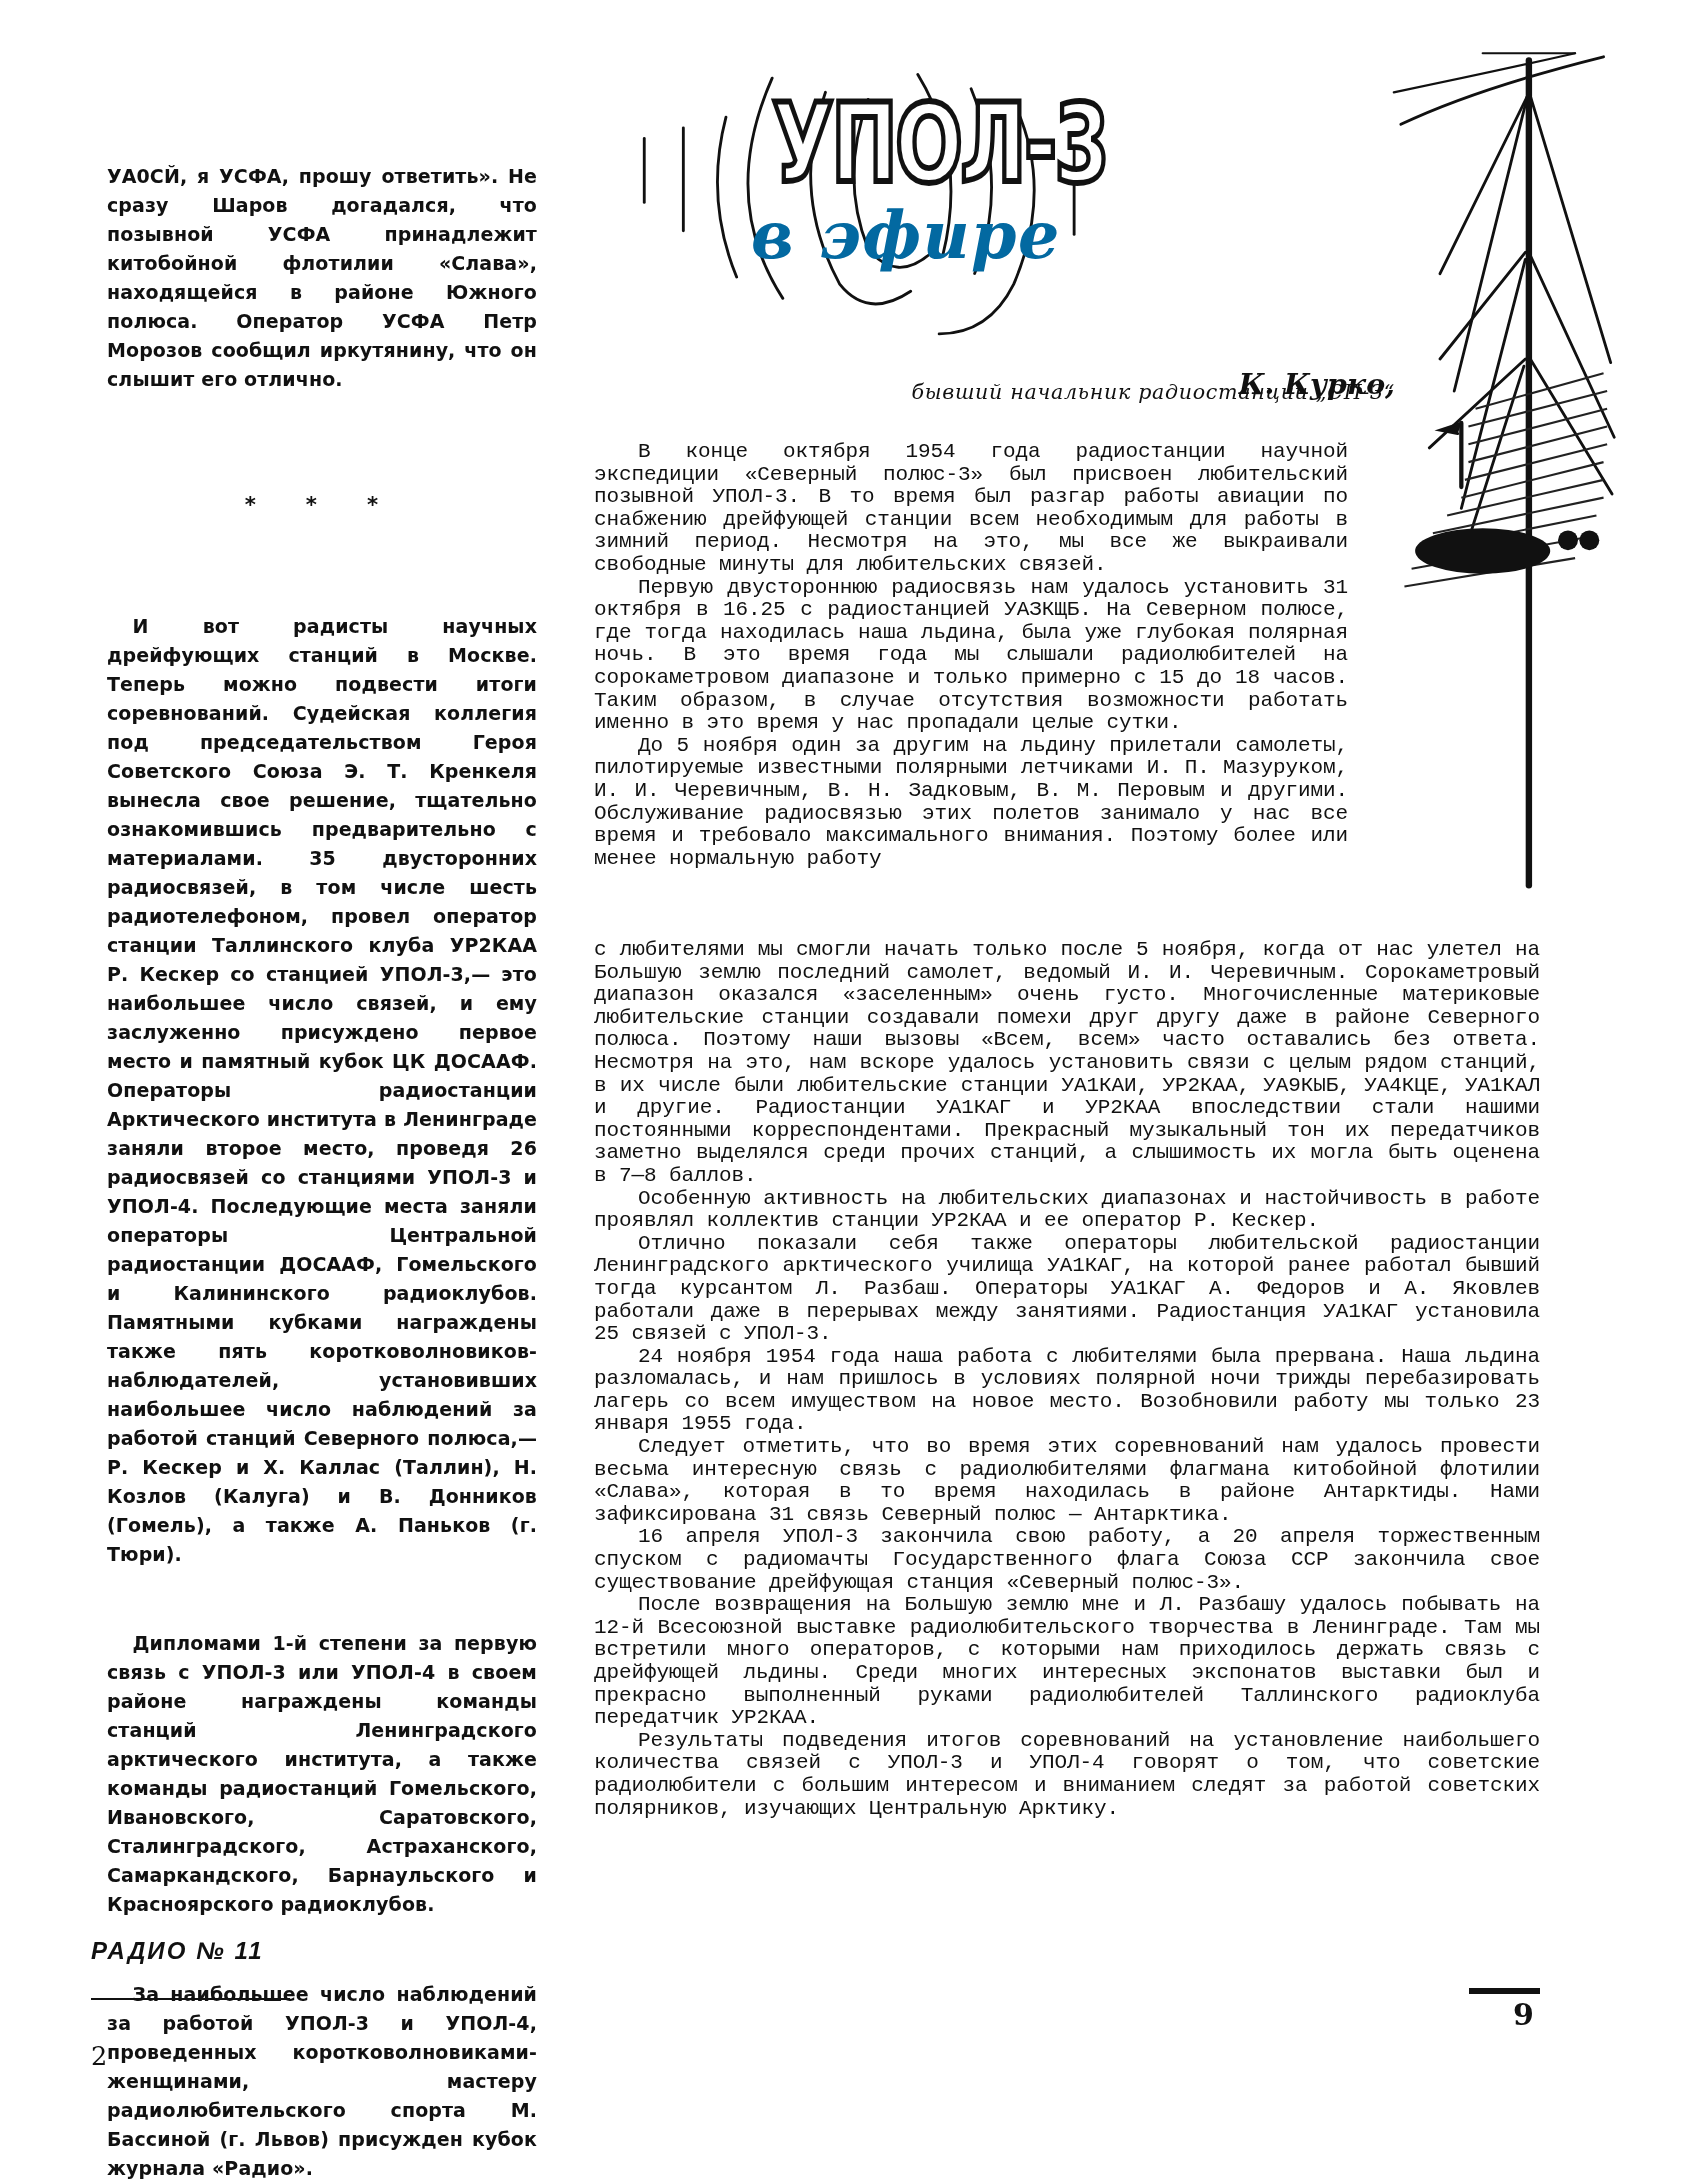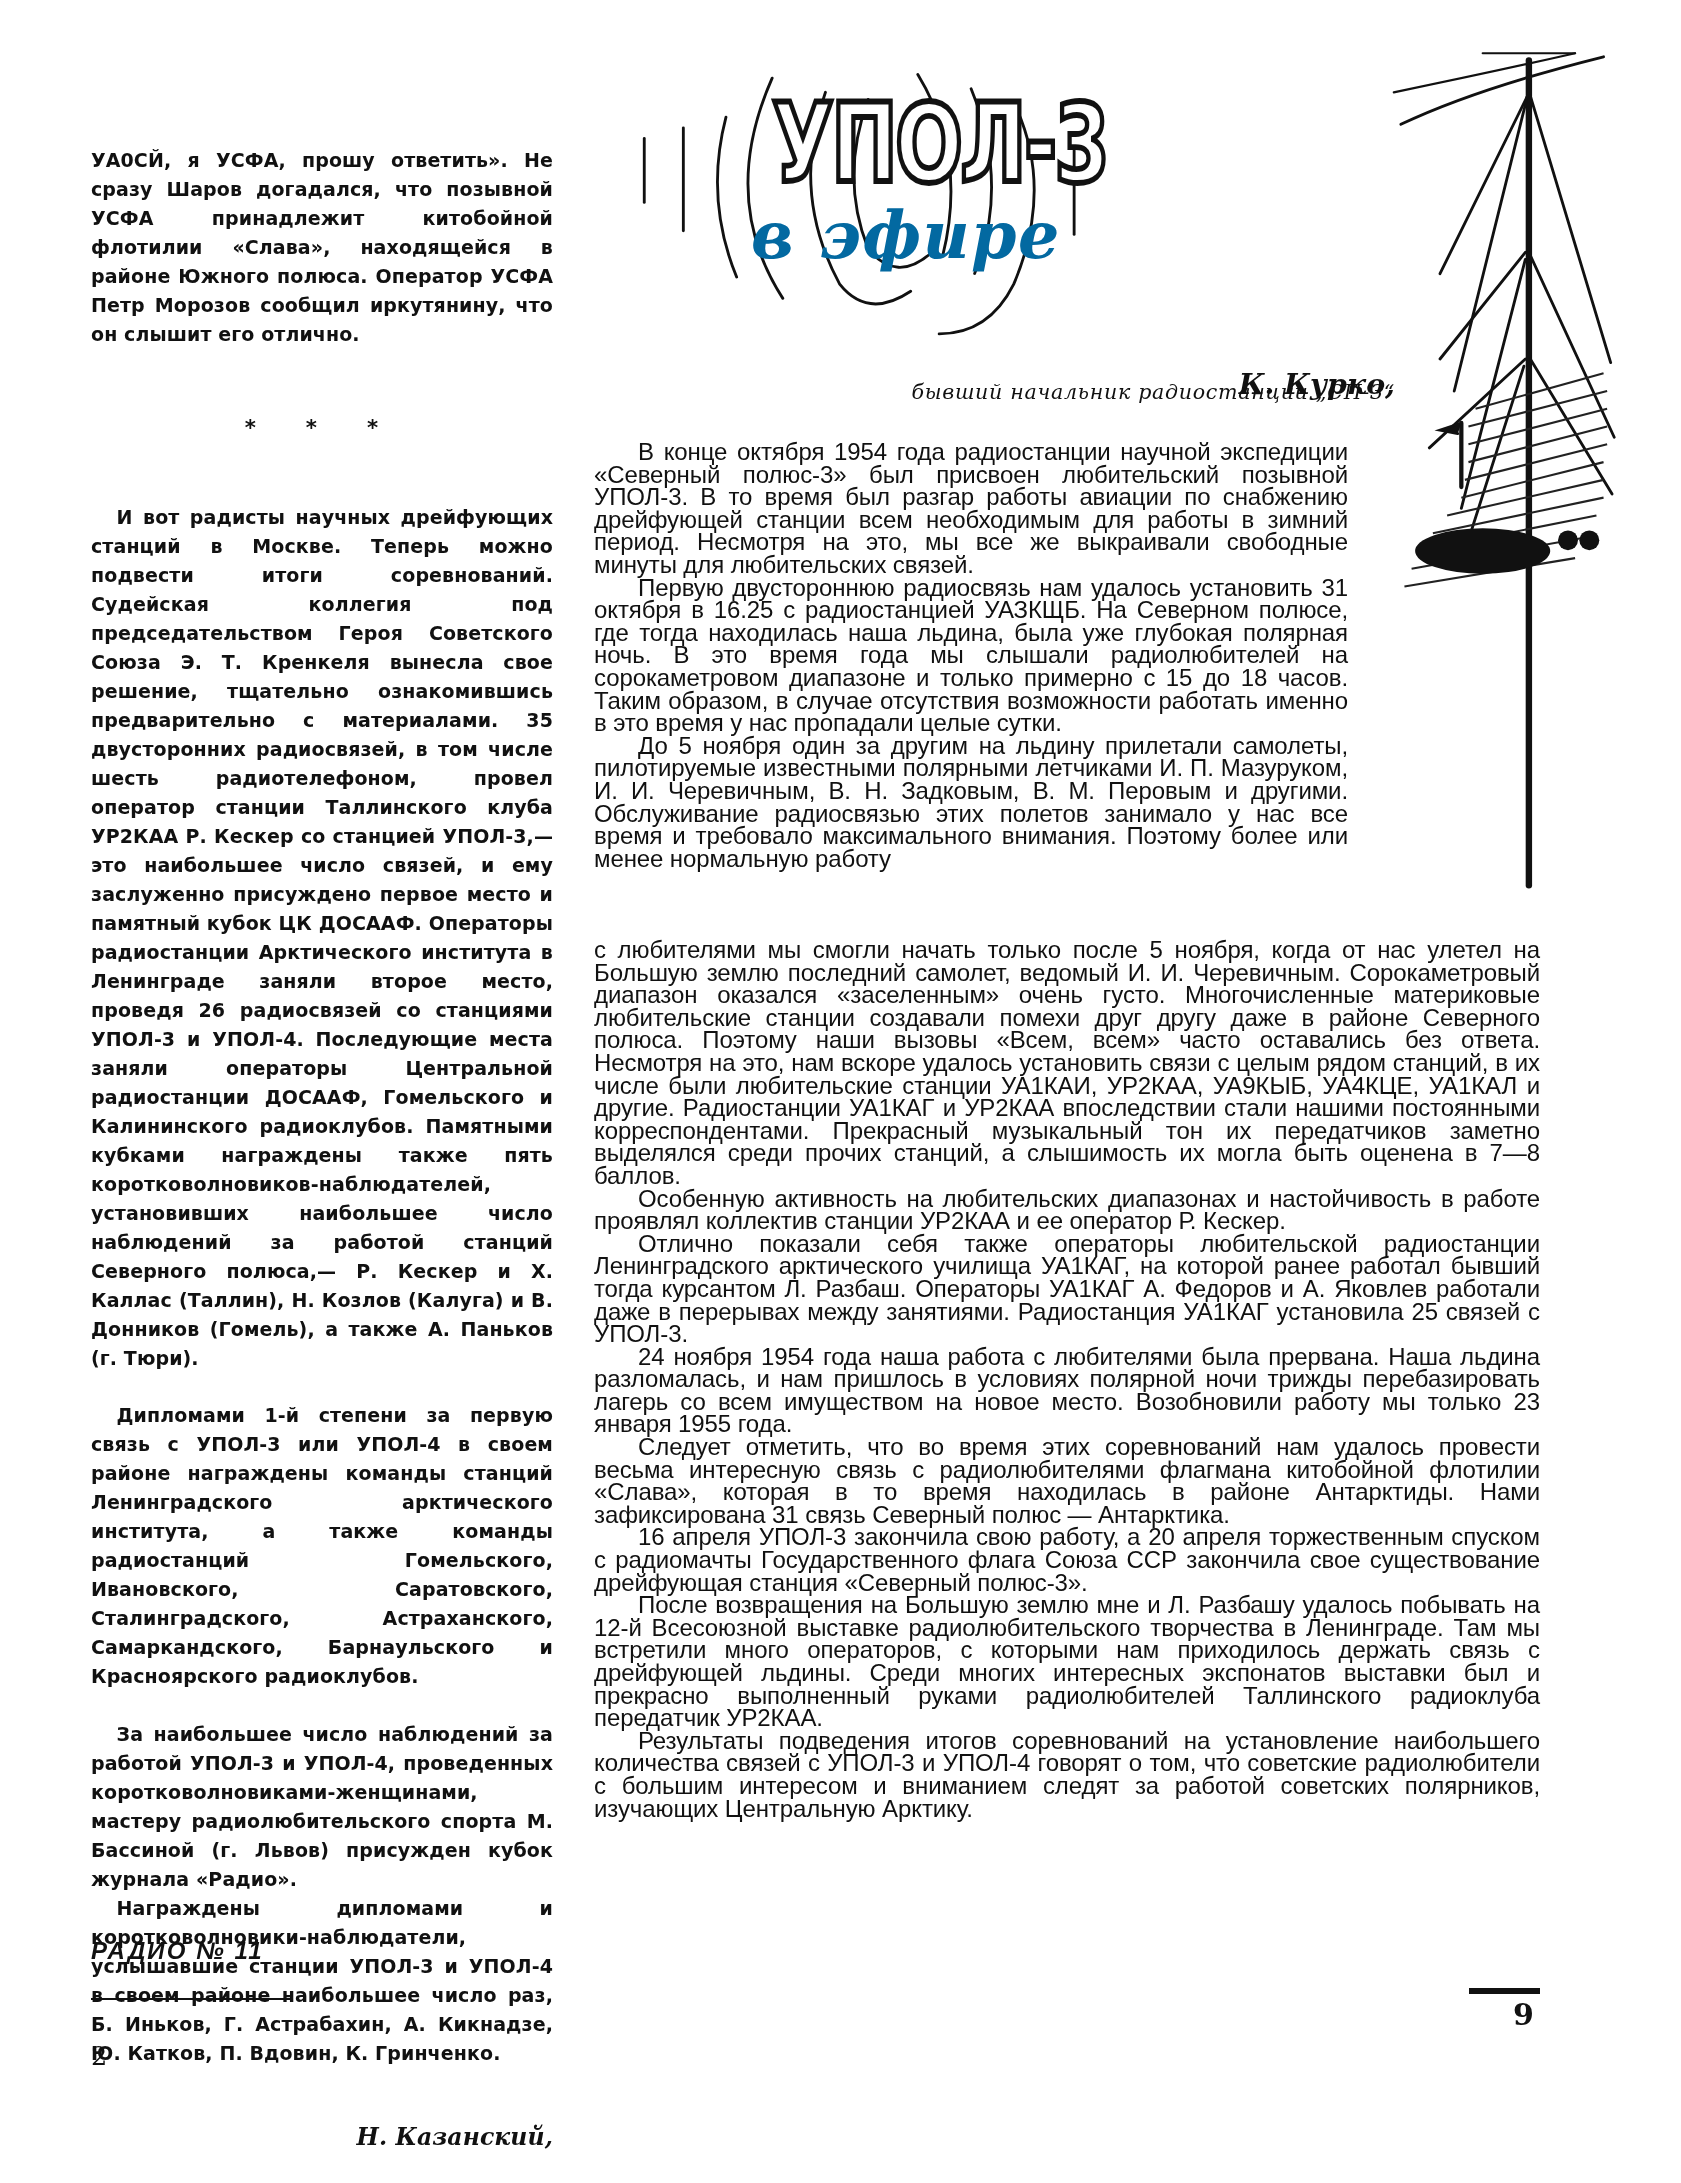--- a/index.html
+++ b/index.html
@@ -5,21 +5,21 @@
   html, body { margin: 0; padding: 0; background: #ffffff; }
   body { width: 1681px; height: 2183px; position: relative; overflow: hidden; color: #111; }
   .abs { position: absolute; }
 
   
   .left-col {
     left: 91px; width: 462px;
     font-family: "DejaVu Sans", sans-serif; font-weight: bold;
     font-size: 19px; line-height: 29px; text-align: justify; letter-spacing: 0.1px;
   }
-  .left-col p { margin: 0; text-indent: 0; }
+  .left-col p { margin: 16px; text-indent: 0; }
   .left-col p.ind { text-indent: 25.6px; }
   .left-col .gap { height: 28.4px; }
   .stars { font-size: 21.3px; text-align: center; letter-spacing: 21.3px; margin: 0; }
 
   .sig-name {
     font-family: "DejaVu Serif", serif; font-style: italic; font-weight: bold;
     font-size: 23.5px; text-align: right;
   }
 
   
@@ -29,21 +29,21 @@
     right: 286px; top: 343px;
     font-family: "DejaVu Serif", serif; font-style: italic; font-weight: bold; font-size: 28.4px; margin-top: 24px;
   }
   .author-role {
     right: 286px; top: 380px;
     font-family: "DejaVu Serif", serif; font-style: italic; font-size: 20.6px; letter-spacing: 0.7px;
   }
 
   
   .article {
-    font-family: Liberation Sans, sans-serif; font-size: 24px; line-height: 22.6px;
+    font-family: Liberation Mono, monospace; font-size: 21px; line-height: 22.6px;
     text-align: justify; letter-spacing: -0.1px;
   }
   .article p { margin: 0; text-indent: 44px; }
   .article p.noind { text-indent: 0; }
   .art-narrow { left: 594px; top: 441px; width: 754px; }
   .art-wide { left: 594px; width: 946px; }
 
   .antenna { left: 1390px; top: 39px; width: 228px; height: 896px; }
 
   .footer-rule { left: 91px; top: 1998px; width: 199px; height: 2.1px; background: #111; }

